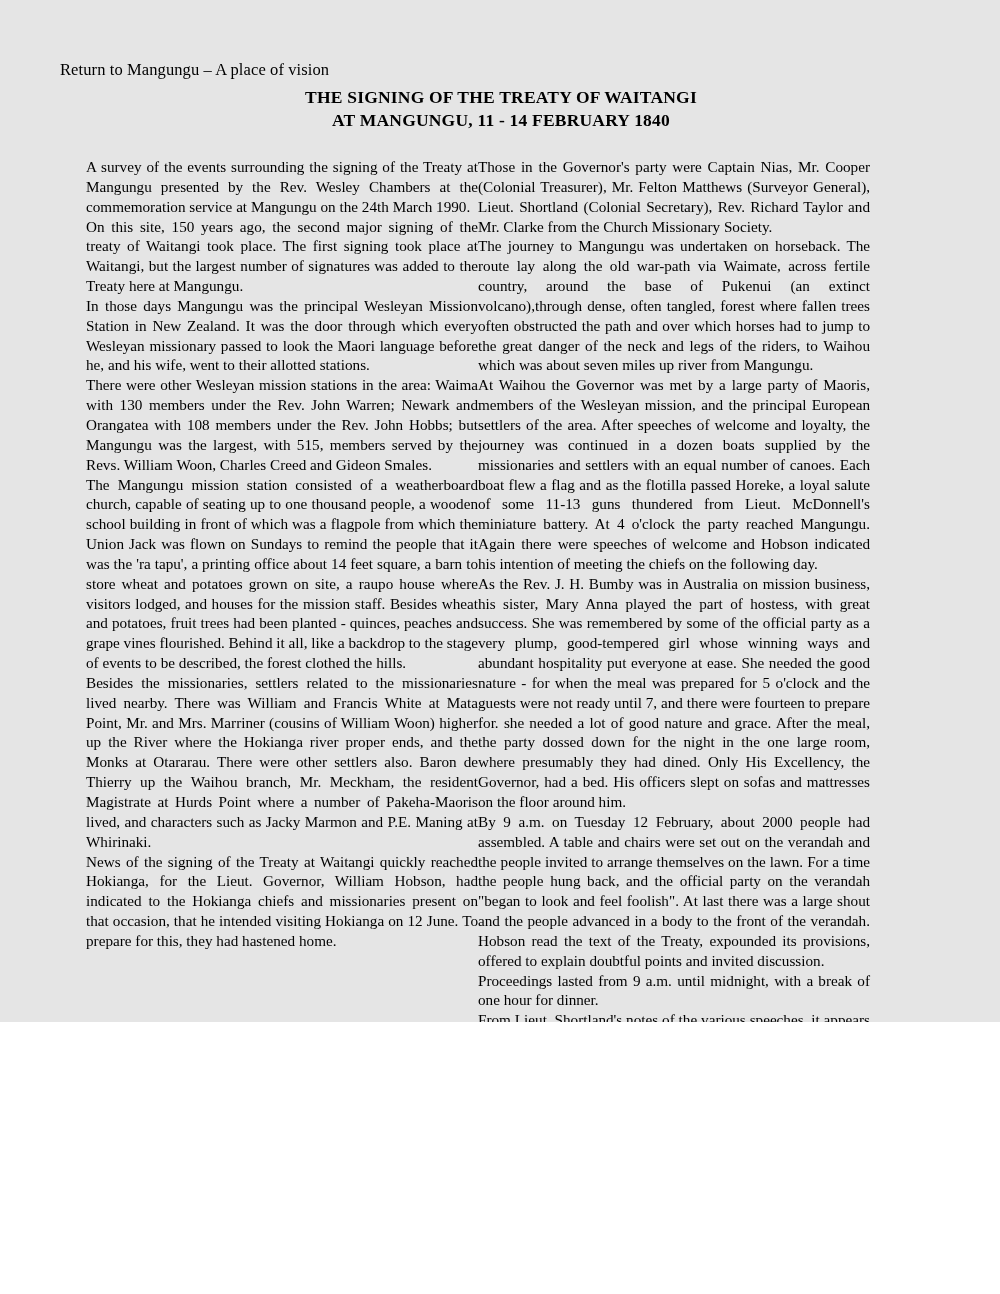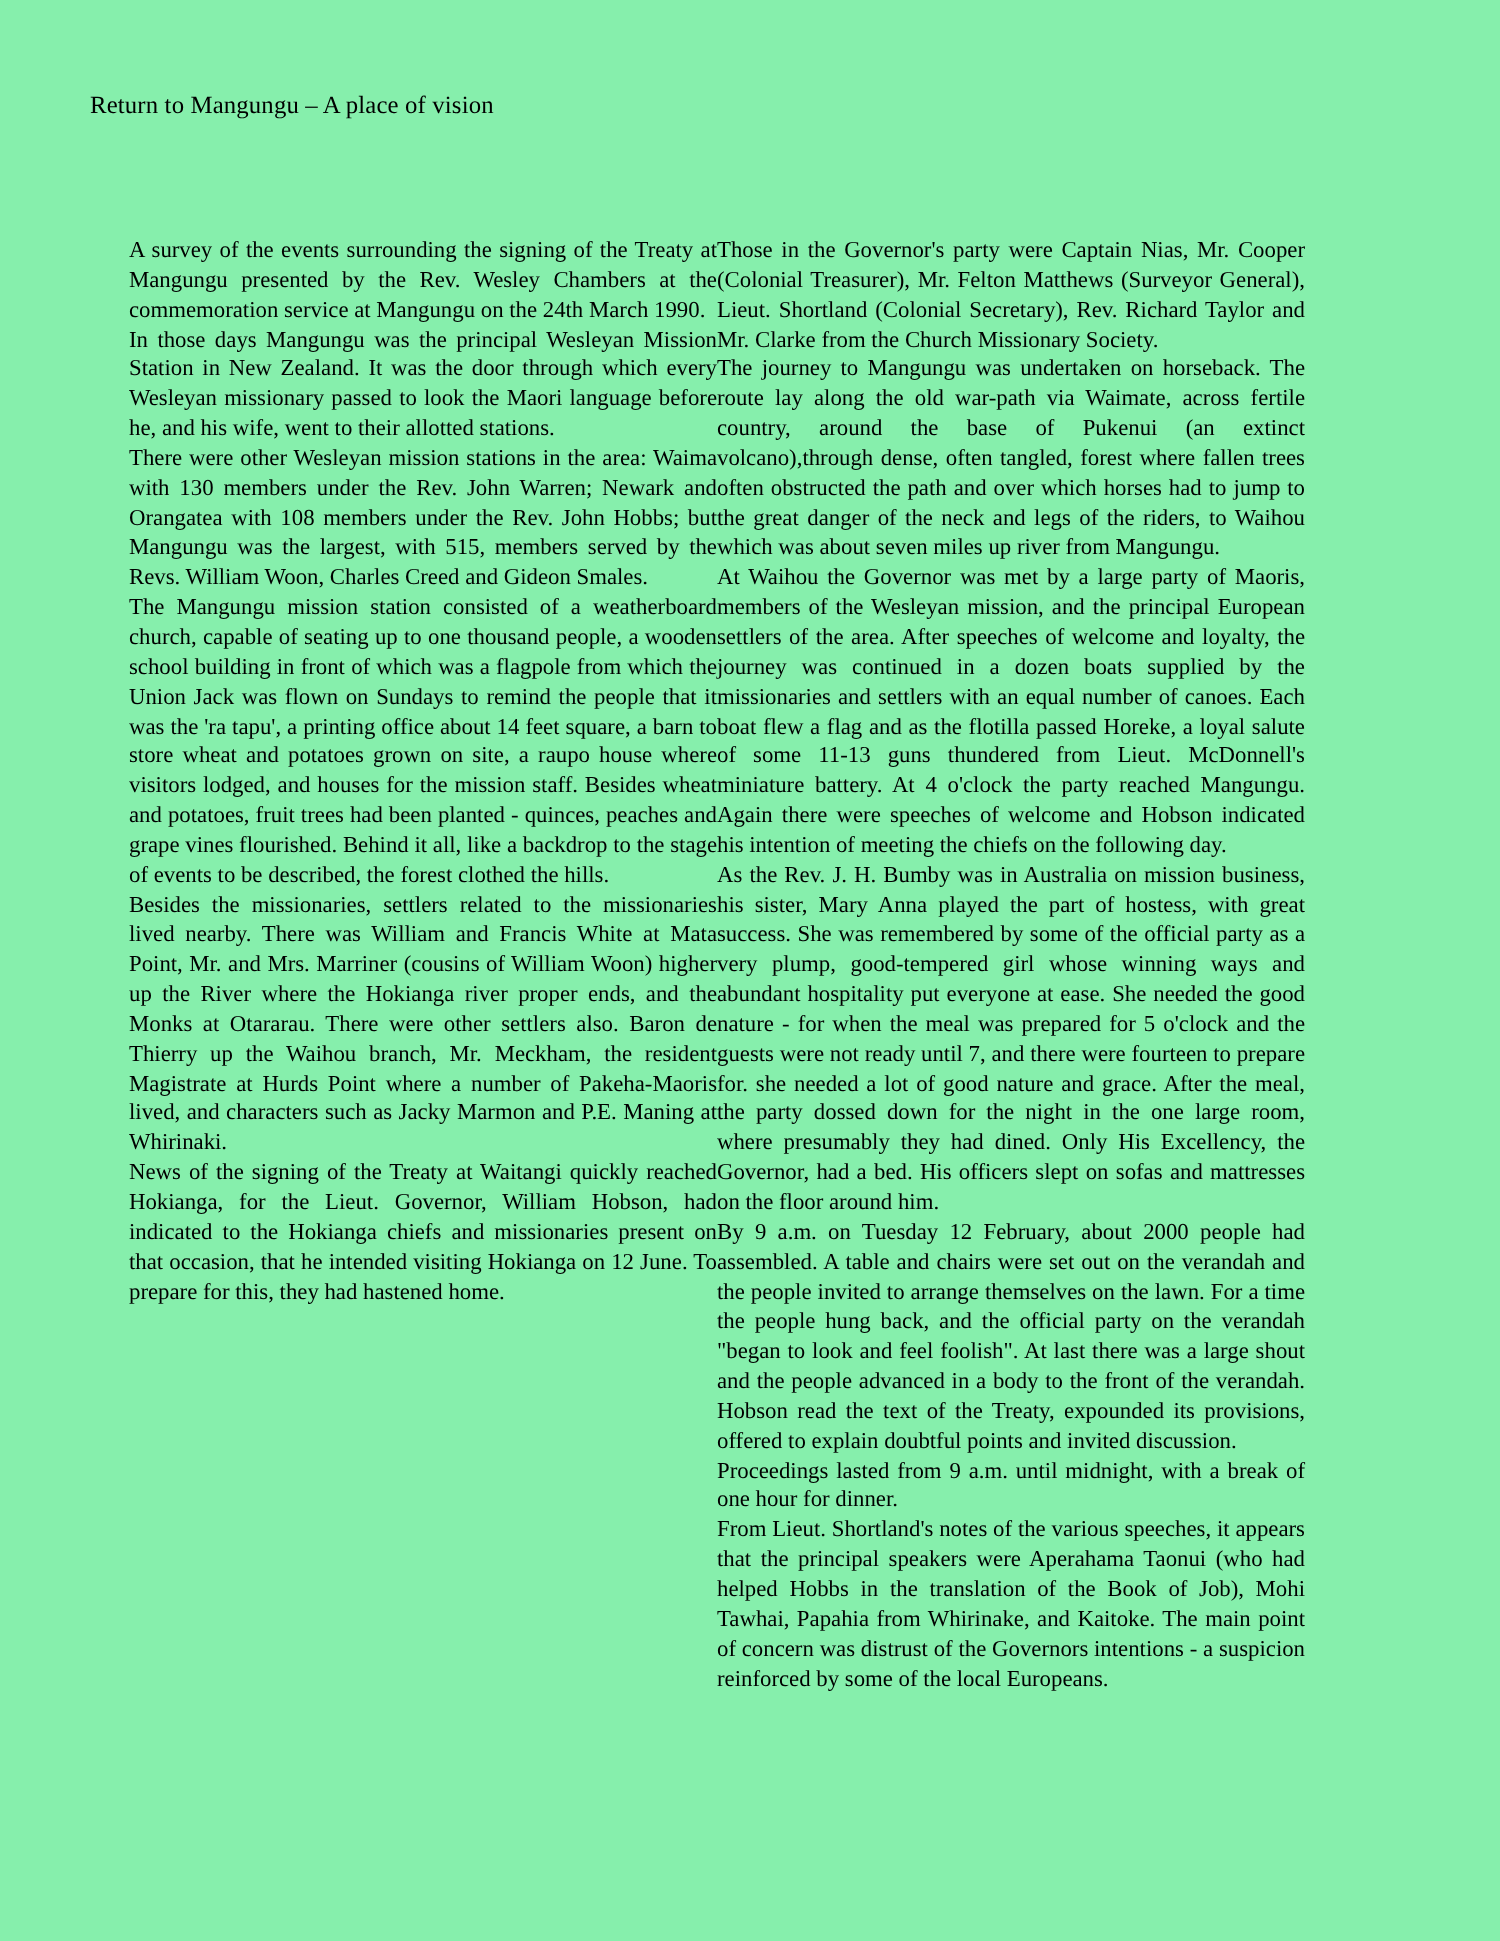--- a/index.html
+++ b/index.html
@@ -7,22 +7,22 @@
     padding: 0;
     background: #ffffff;
   }
   body {
     font-family: "Liberation Serif", "DejaVu Serif", serif;
     color: #000000;
   }
   .page {
     position: relative;
     width: 1000px;
-    height: 1294px;
-    background: #86efac;
+    height: 1022px;
+    background: #e5e5e5;
     overflow: hidden;
     box-sizing: border-box;
   }
   .running-head {
     position: absolute;
     left: 60px;
     top: 60px;
     font-size: 16.5px;
     line-height: 20px;
     letter-spacing: 0.1px;
@@ -66,25 +66,30 @@
     text-indent: 0;
   }
 </style>
 </head>
 <body>
 
 <div class="page">
 
   <div class="running-head">Return to Mangungu – A place of vision</div>
 
+  <div class="title-block">
+    <div class="title-line">THE SIGNING OF THE TREATY OF WAITANGI</div>
+    <div class="title-line">AT MANGUNGU, 11 - 14 FEBRUARY 1840</div>
+  </div>
 
   <div class="columns">
 
     <div class="column">
       <p>A survey of the events surrounding the signing of the Treaty at Mangungu presented by the Rev. Wesley Chambers at the commemoration service at Mangungu on the 24th March 1990.</p>
+      <p>On this site, 150 years ago, the second major signing of the treaty of Waitangi took place. The first signing took place at Waitangi, but the largest number of signatures was added to the Treaty here at Mangungu.</p>
       <p>In those days Mangungu was the principal Wesleyan Mission Station in New Zealand. It was the door through which every Wesleyan missionary passed to look the Maori language before he, and his wife, went to their allotted stations.</p>
       <p>There were other Wesleyan mission stations in the area: Waima with 130 members under the Rev. John Warren; Newark and Orangatea with 108 members under the Rev. John Hobbs; but Mangungu was the largest, with 515, members served by the Revs. William Woon, Charles Creed and Gideon Smales.</p>
       <p>The Mangungu mission station consisted of a weatherboard church, capable of seating up to one thousand people, a wooden school building in front of which was a flagpole from which the Union Jack was flown on Sundays to remind the people that it was the 'ra tapu', a printing office about 14 feet square, a barn to store wheat and potatoes grown on site, a raupo house where visitors lodged, and houses for the mission staff. Besides wheat and potatoes, fruit trees had been planted - quinces, peaches and grape vines flourished. Behind it all, like a backdrop to the stage of events to be described, the forest clothed the hills.</p>
       <p>Besides the missionaries, settlers related to the missionaries lived nearby. There was William and Francis White at Mata Point, Mr. and Mrs. Marriner (cousins of William Woon) higher up the River where the Hokianga river proper ends, and the Monks at Otararau. There were other settlers also. Baron de Thierry up the Waihou branch, Mr. Meckham, the resident Magistrate at Hurds Point where a number of Pakeha-Maoris lived, and characters such as Jacky Marmon and P.E. Maning at Whirinaki.</p>
       <p>News of the signing of the Treaty at Waitangi quickly reached Hokianga, for the Lieut. Governor, William Hobson, had indicated to the Hokianga chiefs and missionaries present on that occasion, that he intended visiting Hokianga on 12 June. To prepare for this, they had hastened home.</p>
     </div>
 
     <div class="column">
       <p>Those in the Governor's party were Captain Nias, Mr. Cooper (Colonial Treasurer), Mr. Felton Matthews (Surveyor General), Lieut. Shortland (Colonial Secretary), Rev. Richard Taylor and Mr. Clarke from the Church Missionary Society.</p>
       <p>The journey to Mangungu was undertaken on horseback. The route lay along the old war-path via Waimate, across fertile country, around the base of Pukenui (an extinct volcano),through dense, often tangled, forest where fallen trees often obstructed the path and over which horses had to jump to the great danger of the neck and legs of the riders, to Waihou which was about seven miles up river from Mangungu.</p>

